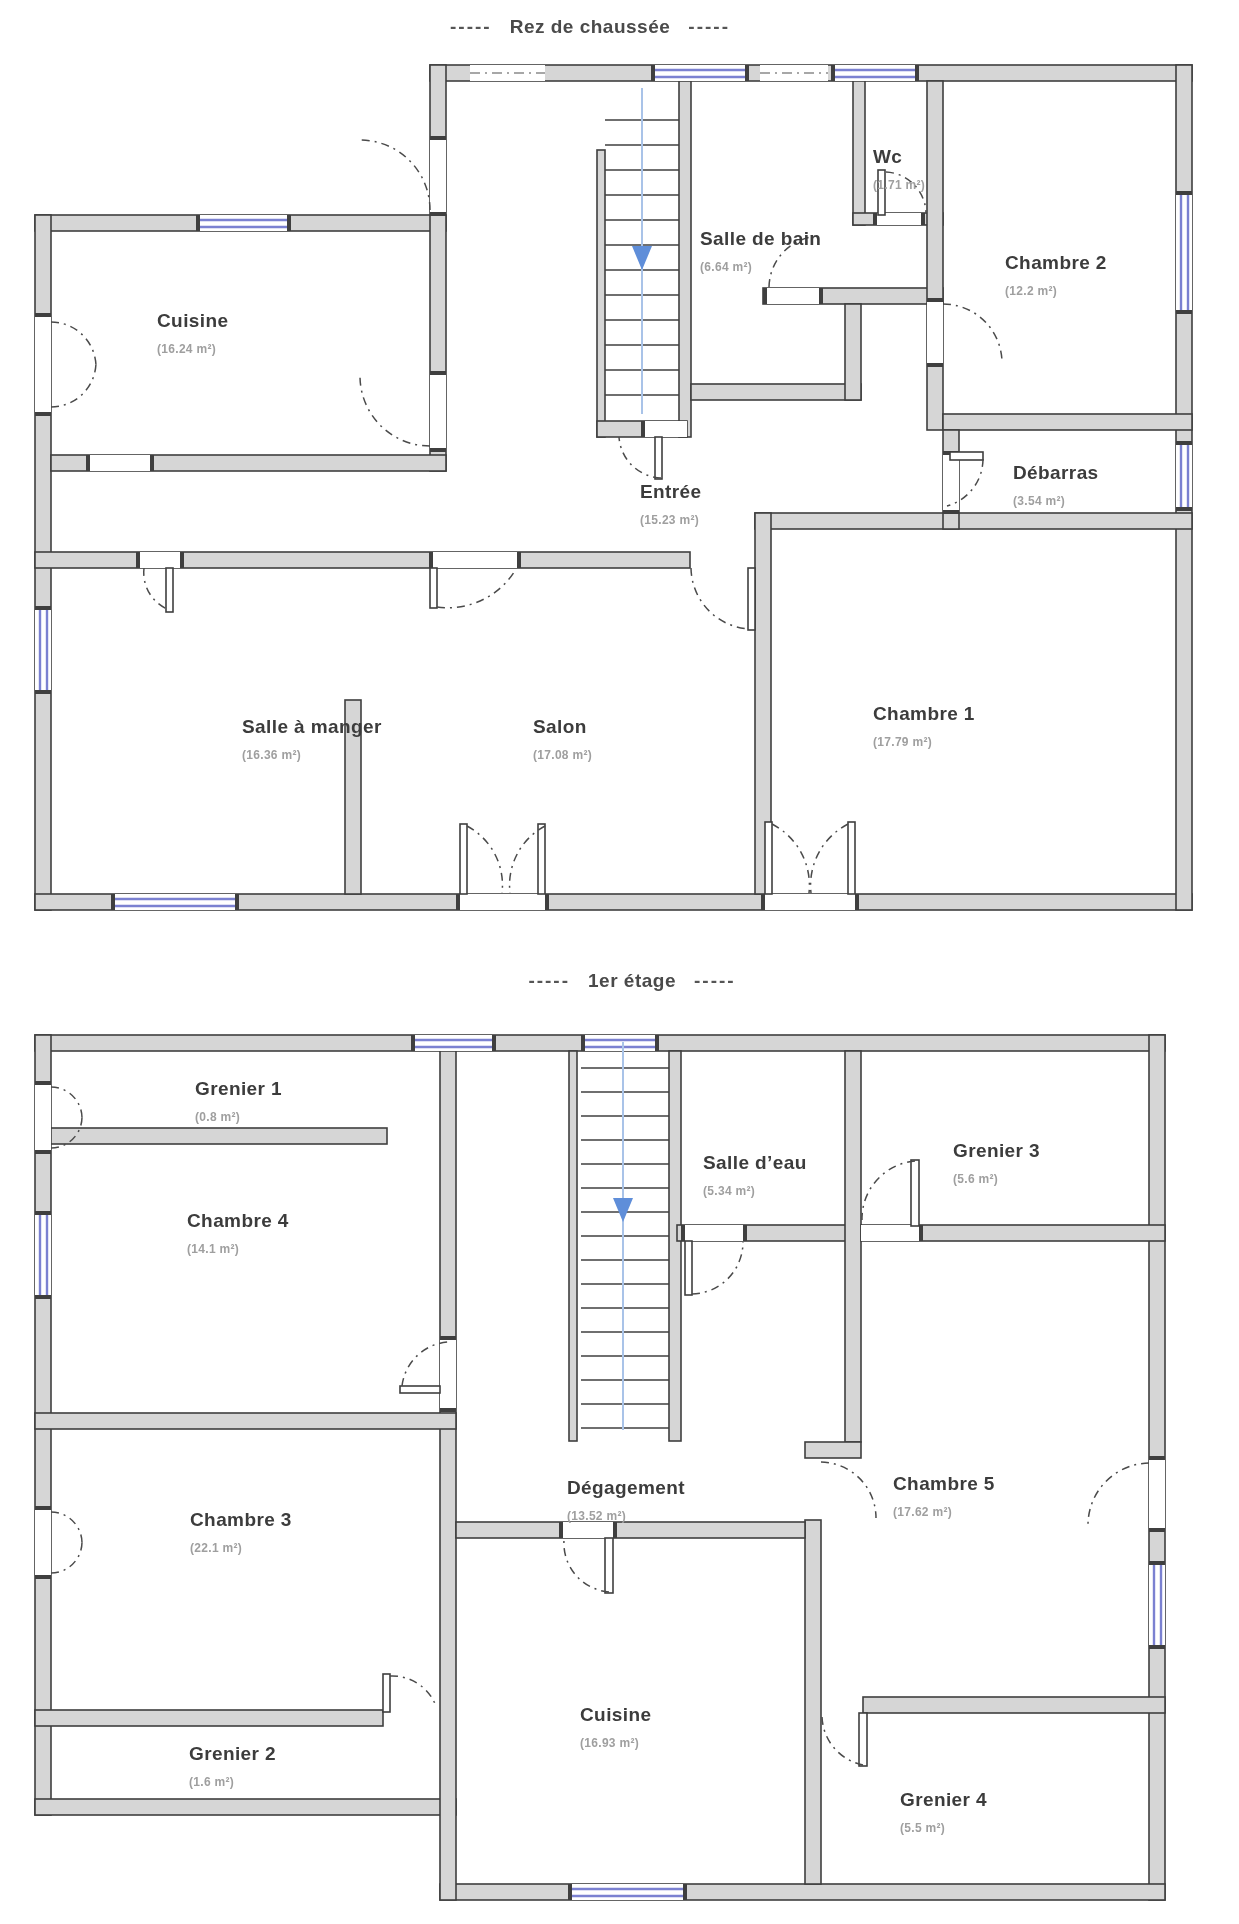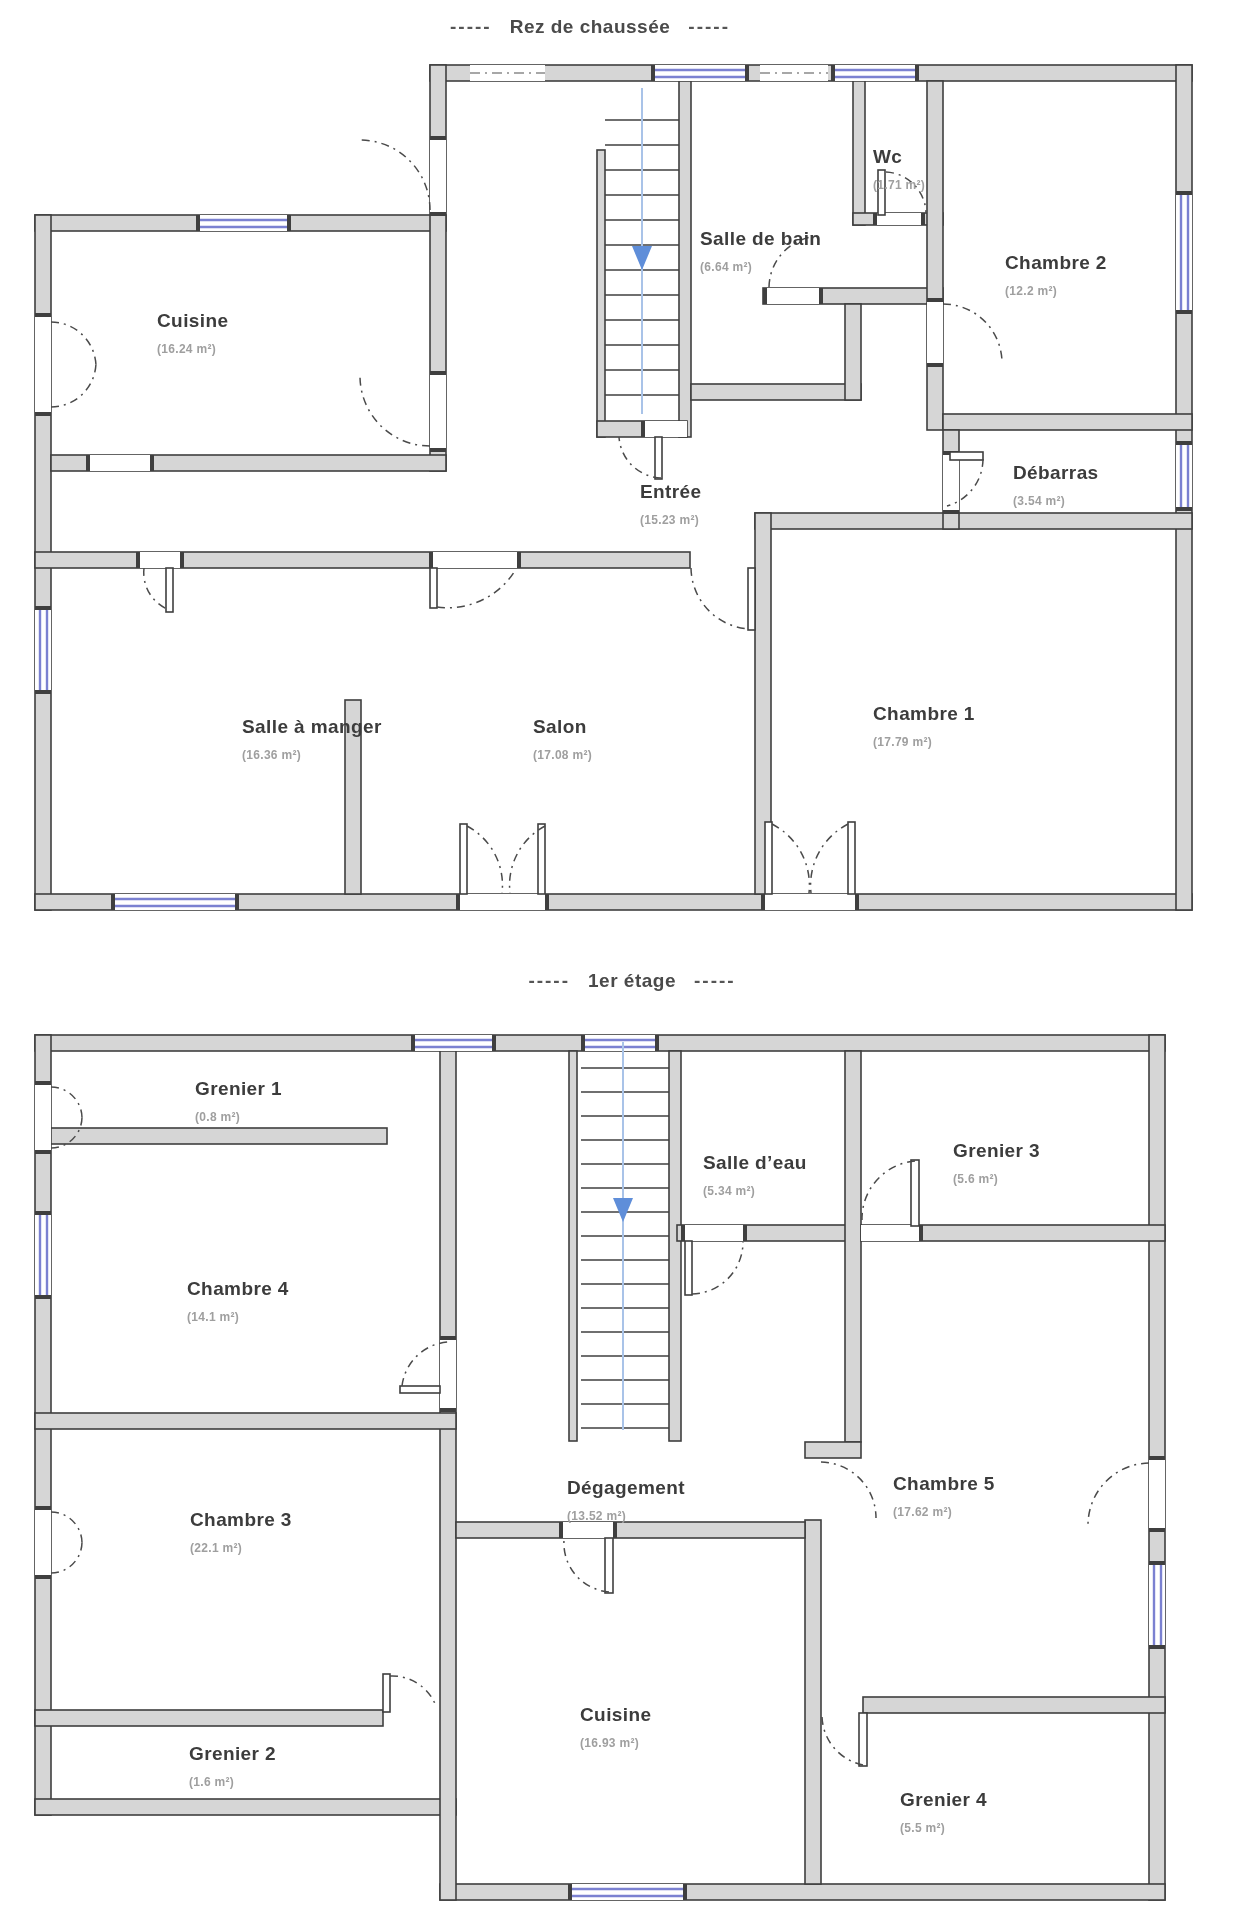--- a/index.html
+++ b/index.html
@@ -360,21 +360,21 @@
     <div class="room-area">(0.8 m²)</div>
   </div>
   <div class="room-label" style="left:703px;top:1152px;">
     <div class="room-name">Salle d’eau</div>
     <div class="room-area">(5.34 m²)</div>
   </div>
   <div class="room-label" style="left:953px;top:1140px;">
     <div class="room-name">Grenier 3</div>
     <div class="room-area">(5.6 m²)</div>
   </div>
-  <div class="room-label" style="left:187px;top:1278px;">
+  <div class="room-label" style="left:187px;top:1210px;">
     <div class="room-name">Chambre 4</div>
     <div class="room-area">(14.1 m²)</div>
   </div>
   <div class="room-label" style="left:567px;top:1441px;margin-top:36px;">
     <div class="room-name">Dégagement</div>
     <div class="room-area">(13.52 m²)</div>
   </div>
   <div class="room-label" style="left:893px;top:1473px;">
     <div class="room-name">Chambre 5</div>
     <div class="room-area">(17.62 m²)</div>

